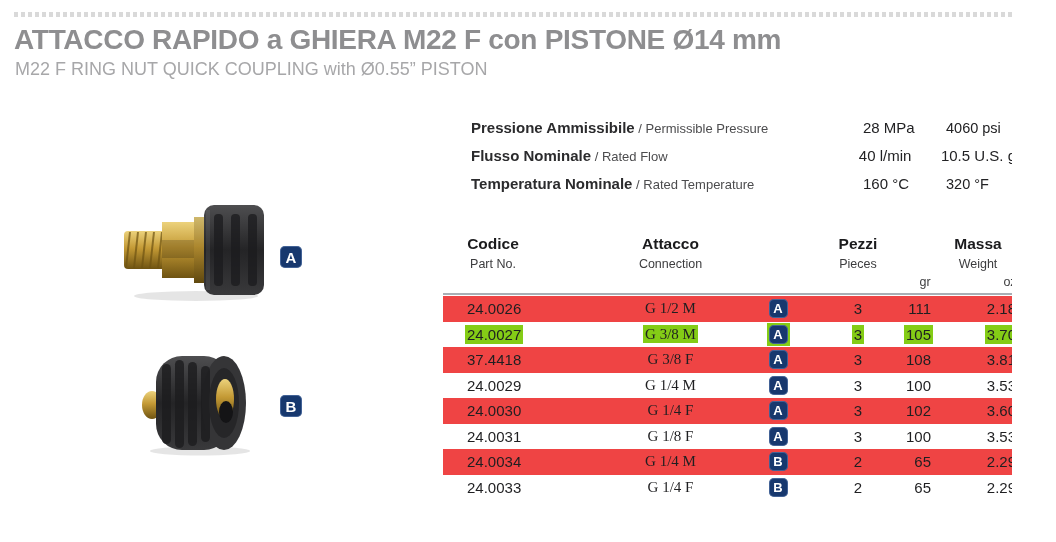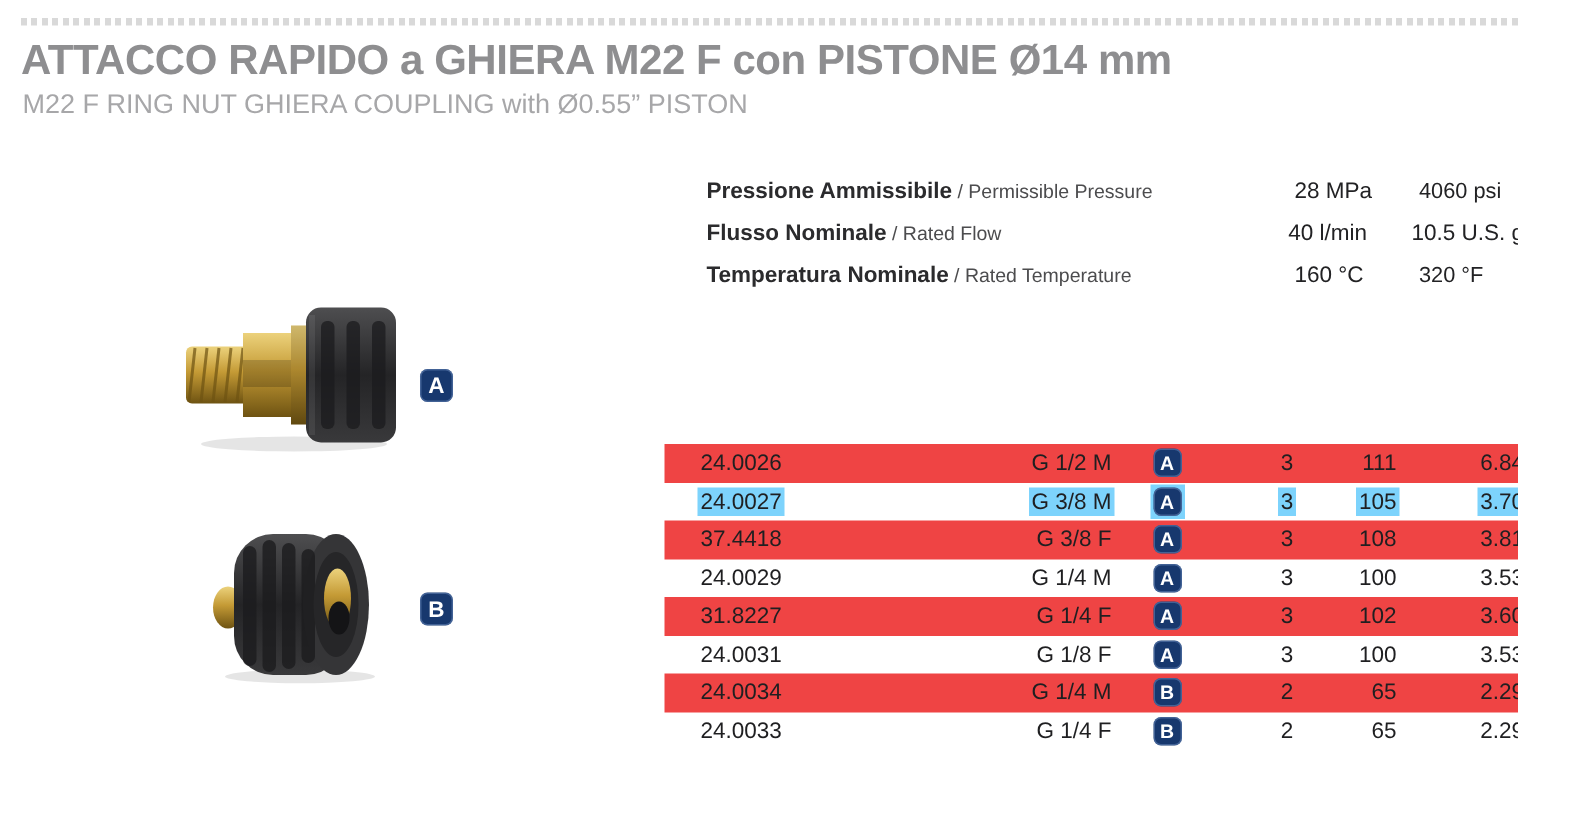--- a/index.html
+++ b/index.html
@@ -50,39 +50,39 @@
   .h-unit{position:absolute;top:45px;font-size:12.5px;color:#3c3c3e;text-align:center;}
   .h-gr{left:460px;width:44px;}
   .h-oz{left:545px;width:44px;}
   .hsep{position:absolute;left:0;top:63px;width:599px;height:2px;background:#a9afb5;}
 
   .rows{position:absolute;left:0;top:66px;width:599px;}
   .trow{display:flex;align-items:center;height:25.5px;}
   .trow.stripe{background:#ef4444;}
   .cell{white-space:nowrap;}
   .col-codice{width:155px;padding-left:22px;box-sizing:border-box;text-align:left;}
-  .col-attacco{width:145px;text-align:right;}
+  .col-attacco{width:145px;text-align:center;font-family:Liberation Serif, serif;}
   .col-badge{width:70px;text-align:center;}
   .col-pezzi{width:90px;text-align:center;}
   .col-gr{width:30px;text-align:right;}
   .col-oz{width:85px;text-align:right;}
   .seltext{padding:1px 2px;}
-  .trow.selected .seltext{background:#7dd3fc;}
+  .trow.selected .seltext{background:#84cc16;}
   .tbadge{width:19px;height:19px;font-size:13px;vertical-align:middle;}
   .badge-wrap{display:inline-flex;padding:2px;align-items:center;justify-content:center;}
 </style>
 </head>
 <body>
 
 <div class="canvas">
 
   <div class="dotted-top"></div>
 
   <div class="title">ATTACCO RAPIDO a GHIERA M22 F con PISTONE Ø14 mm</div>
-  <div class="subtitle">M22 F RING NUT GHIERA COUPLING with Ø0.55” PISTON</div>
+  <div class="subtitle">M22 F RING NUT QUICK COUPLING with Ø0.55” PISTON</div>
 
   <div class="specs">
     <div class="spec-row">
       <div class="spec-label"><span class="it">Pressione Ammissibile</span><span class="en"> / <span>Permissible Pressure</span></span></div>
       <div class="spec-metric">28 MPa</div>
       <div class="spec-imperial">4060 psi</div>
     </div>
     <div class="spec-row">
       <div class="spec-label"><span class="it">Flusso Nominale</span><span class="en"> / <span>Rated Flow</span></span></div>
       <div class="spec-metric">40 l/min</div>
@@ -140,30 +140,51 @@
       <rect x="50" y="12" width="9" height="84" rx="4.5"></rect>
       <rect x="63" y="16" width="9" height="76" rx="4.5"></rect>
     </g>
     <ellipse cx="86" cy="53" rx="15" ry="35" fill="#262628"></ellipse>
     <ellipse cx="87" cy="49" rx="9" ry="20" fill="url(#brass)"></ellipse>
     <ellipse cx="88" cy="62" rx="7" ry="11" fill="#141416"></ellipse>
   </svg>
   <div class="badge legend-badge b">B</div>
 
   <div class="ptable">
+    <div class="thead">
+      <div class="hgroup h-codice">
+        <div class="h-it">Codice</div>
+        <div class="h-en">Part No.</div>
+      </div>
+      <div class="hgroup h-attacco">
+        <div class="h-it">Attacco</div>
+        <div class="h-en">Connection</div>
+      </div>
+      <div class="hgroup h-pezzi">
+        <div class="h-it">Pezzi</div>
+        <div class="h-en">Pieces</div>
+      </div>
+      <div class="hgroup h-massa">
+        <div class="h-it">Massa</div>
+        <div class="h-en">Weight</div>
+      </div>
+      <div class="h-unit h-gr">gr</div>
+      <div class="h-unit h-oz">oz</div>
+      <div class="hsep"></div>
+    </div>
     <div class="rows">
         <div class="trow stripe">
     <div class="cell col-codice"><span class="seltext">24.0026</span></div>
     <div class="cell col-attacco"><span class="seltext">G 1/2 M</span></div>
     <div class="cell col-badge"><span class="badge-wrap seltext">
               <span class="badge tbadge">A</span>
             </span></div>
     <div class="cell col-pezzi"><span class="seltext">3</span></div>
     <div class="cell col-gr"><span class="seltext">111</span></div>
-    <div class="cell col-oz"><span class="seltext">6.84</span></div>
+    <div class="cell col-oz"><span class="seltext">2.18</span></div>
   </div>
         <div class="trow selected">
     <div class="cell col-codice"><span class="seltext">24.0027</span></div>
     <div class="cell col-attacco"><span class="seltext">G 3/8 M</span></div>
     <div class="cell col-badge"><span class="badge-wrap seltext">
               <span class="badge tbadge">A</span>
             </span></div>
     <div class="cell col-pezzi"><span class="seltext">3</span></div>
     <div class="cell col-gr"><span class="seltext">105</span></div>
     <div class="cell col-oz"><span class="seltext">3.70</span></div>
@@ -182,21 +203,21 @@
     <div class="cell col-codice"><span class="seltext">24.0029</span></div>
     <div class="cell col-attacco"><span class="seltext">G 1/4 M</span></div>
     <div class="cell col-badge"><span class="badge-wrap seltext">
               <span class="badge tbadge">A</span>
             </span></div>
     <div class="cell col-pezzi"><span class="seltext">3</span></div>
     <div class="cell col-gr"><span class="seltext">100</span></div>
     <div class="cell col-oz"><span class="seltext">3.53</span></div>
   </div>
         <div class="trow stripe">
-    <div class="cell col-codice"><span class="seltext">31.8227</span></div>
+    <div class="cell col-codice"><span class="seltext">24.0030</span></div>
     <div class="cell col-attacco"><span class="seltext">G 1/4 F</span></div>
     <div class="cell col-badge"><span class="badge-wrap seltext">
               <span class="badge tbadge">A</span>
             </span></div>
     <div class="cell col-pezzi"><span class="seltext">3</span></div>
     <div class="cell col-gr"><span class="seltext">102</span></div>
     <div class="cell col-oz"><span class="seltext">3.60</span></div>
   </div>
         <div class="trow">
     <div class="cell col-codice"><span class="seltext">24.0031</span></div>

